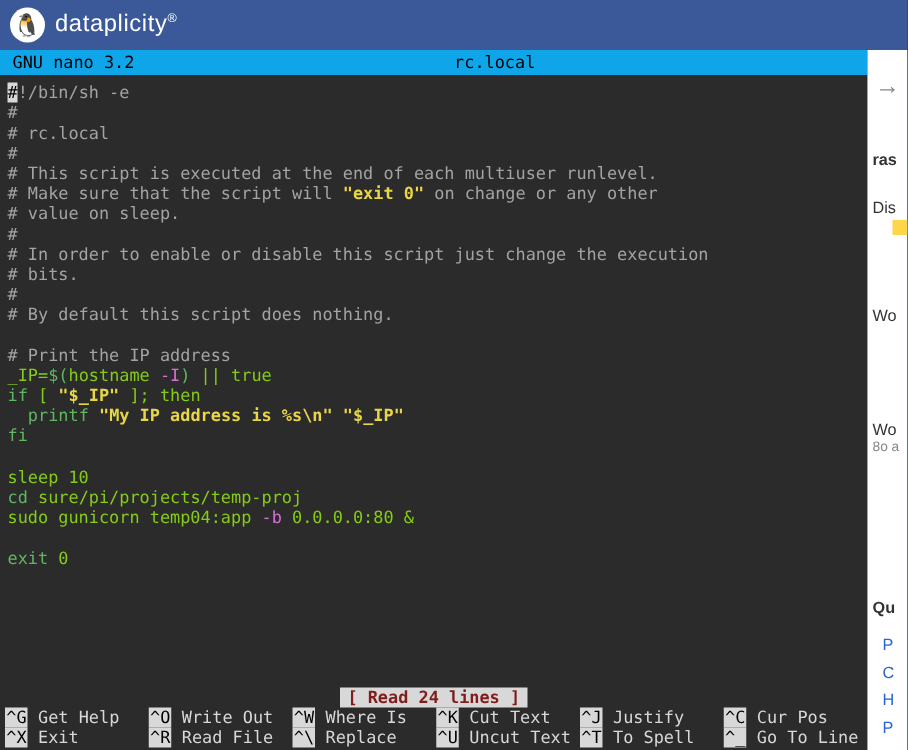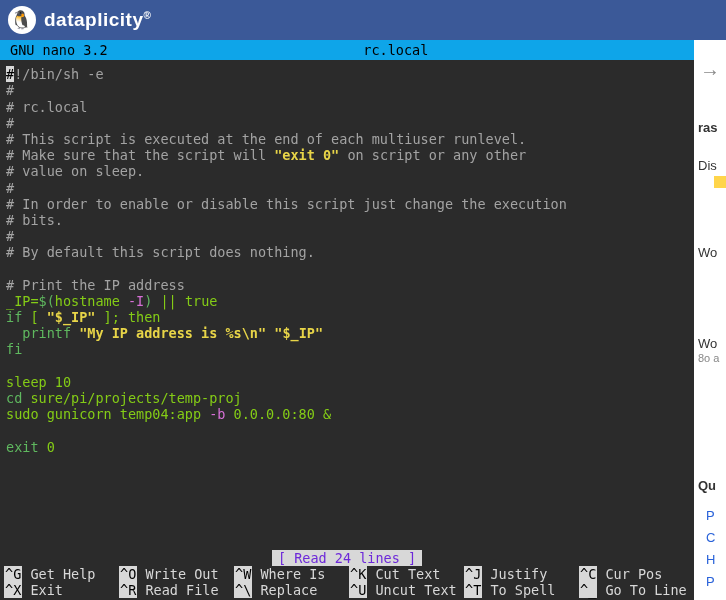--- a/index.html
+++ b/index.html
@@ -27,21 +27,21 @@
   align-items: center;
   justify-content: center;
   margin-right: 8px;
 }
 .penguin {
   font-size: 18px;
 }
 .brand {
   color: #fff;
   font-size: 19px;
-  font-weight: 700;
+  font-weight: 400;
   letter-spacing: 0.5px;
 }
 .brand-reg {
   font-size: 10px;
   vertical-align: super;
 }
 .main {
   display: flex;
   height: 560px;
 }
@@ -75,23 +75,24 @@
 .shebang-hash { background: #d8d8d8; color: #000; }
 .status-msg {
   position: absolute;
   bottom: 34px;
   left: 0;
   right: 0;
   text-align: center;
 }
 .status-inner {
   background: #d8d8d8;
-  color: #6d28d9;
+  color: #7f1d1d;
   padding: 0 6px;
   display: inline-block;
+  font-weight: bold;
 }
 .shortcuts {
   position: absolute;
   bottom: 0;
   left: 0;
   right: 0;
   color: #d8d8d8;
   padding: 0 4px 2px 4px;
 }
 .shortcut-row { display: flex; }
@@ -149,21 +150,21 @@
     <div class="titlebar">
       <span class="titlebar-left">GNU nano 3.2</span>
       <span class="titlebar-center">rc.local</span>
     </div>
     <div class="editor-content">
       <div class="line"><span class="shebang-hash">#</span><span class="c-comment">!/bin/sh -e</span></div>
       <div class="line c-comment">#</div>
       <div class="line c-comment"># rc.local</div>
       <div class="line c-comment">#</div>
       <div class="line c-comment"># This script is executed at the end of each multiuser runlevel.</div>
-      <div class="line"><span class="c-comment"># Make sure that the script will </span><span class="c-yellow">"exit 0"</span><span class="c-comment"> on script or any other</span></div>
+      <div class="line"><span class="c-comment"># Make sure that the script will </span><span class="c-yellow">"exit 0"</span><span class="c-comment"> on change or any other</span></div>
       <div class="line c-comment"># value on sleep.</div>
       <div class="line c-comment">#</div>
       <div class="line c-comment"># In order to enable or disable this script just change the execution</div>
       <div class="line c-comment"># bits.</div>
       <div class="line c-comment">#</div>
       <div class="line c-comment"># By default this script does nothing.</div>
       <div class="line"> </div>
       <div class="line c-comment"># Print the IP address</div>
       <div class="line"><span class="c-white">_IP</span><span class="c-white">=</span><span class="c-green">$(</span><span class="c-white">hostname </span><span class="c-magenta">-I</span><span class="c-green">)</span><span class="c-white"> || </span><span class="c-white">true</span></div>
       <div class="line"><span class="c-green">if</span><span class="c-white"> [ </span><span class="c-yellow">"$_IP"</span><span class="c-white"> ]; then</span></div>

